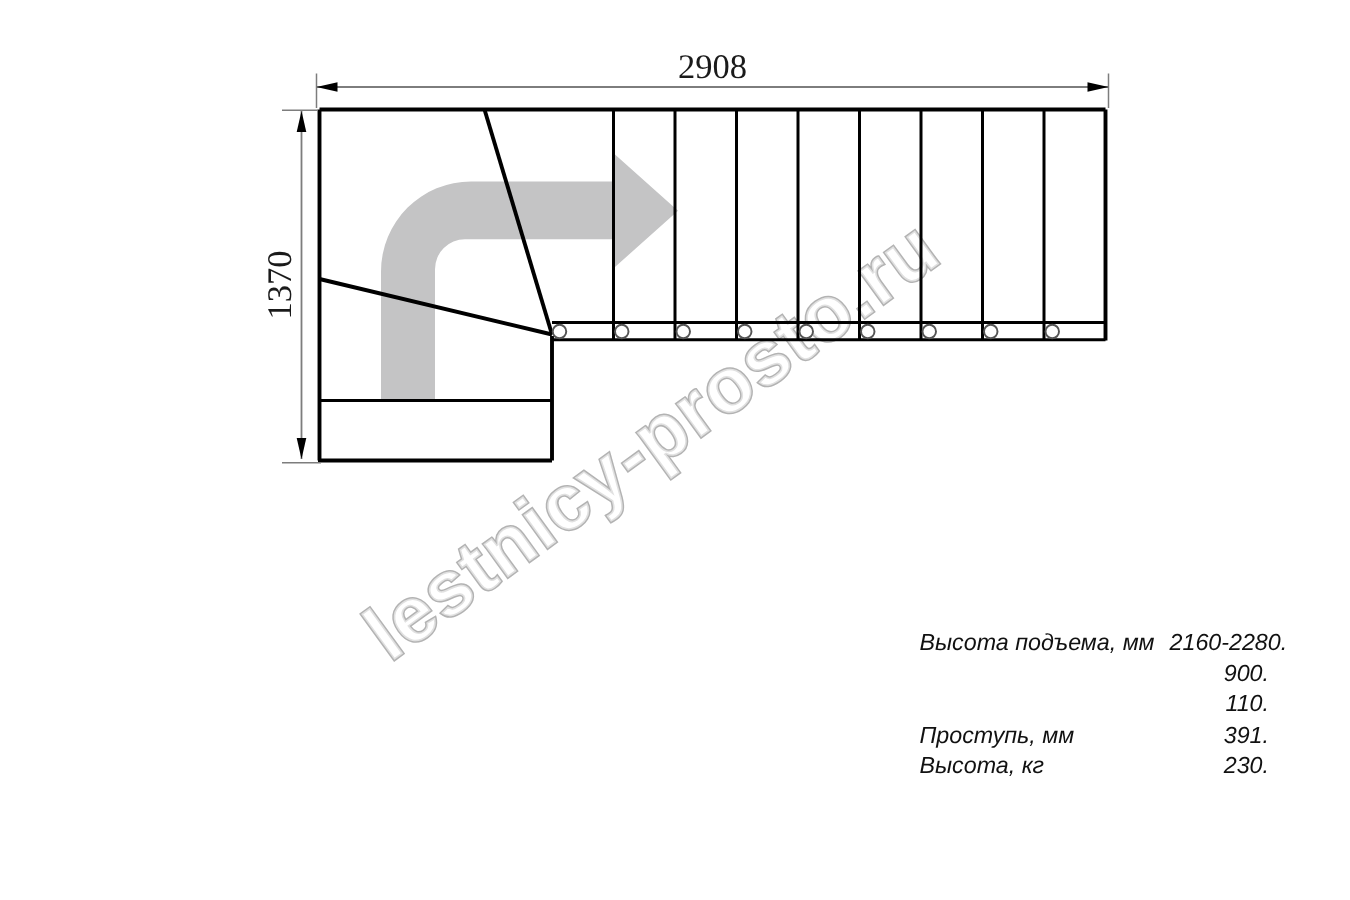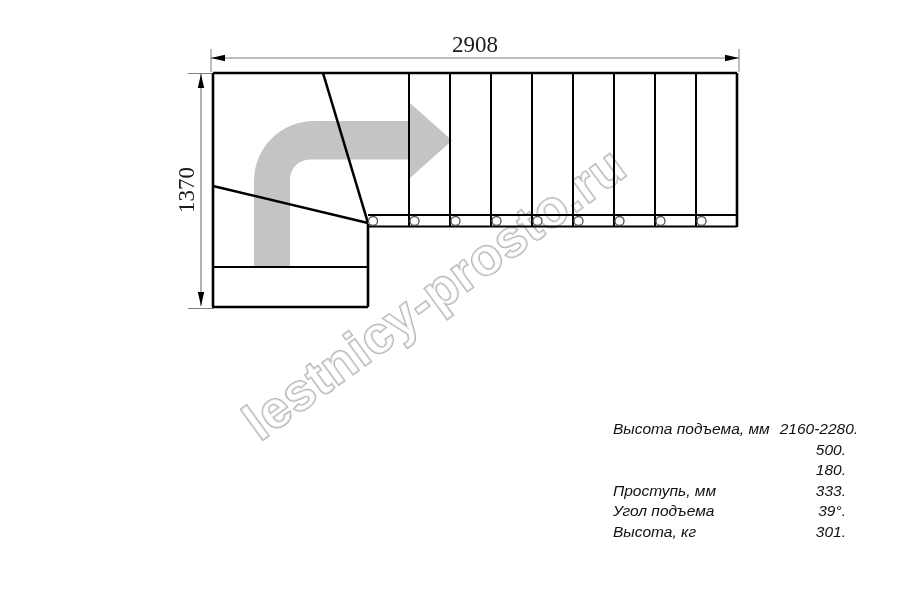--- a/index.html
+++ b/index.html
@@ -87,32 +87,28 @@
       <text class="dim-text" x="194" y="190" text-anchor="middle" transform="rotate(-90 194 190)">1370</text>
     </g>
   </svg>
 
   <div class="spec-block">
     <div class="spec-row">
       <span class="spec-label">Высота подъема, мм</span>
       <span class="spec-value">2160-2280.</span>
     </div>
     <div class="spec-row">
-      <span class="spec-value">500.</span>
+      <span class="spec-value">900.</span>
     </div>
     <div class="spec-row">
-      <span class="spec-value">180.</span>
+      <span class="spec-value">110.</span>
     </div>
     <div class="spec-row">
       <span class="spec-label">Проступь, мм</span>
-      <span class="spec-value">333.</span>
-    </div>
-    <div class="spec-row">
-      <span class="spec-label">Угол подъема</span>
-      <span class="spec-value">39°.</span>
+      <span class="spec-value">391.</span>
     </div>
     <div class="spec-row">
       <span class="spec-label">Высота, кг</span>
-      <span class="spec-value">301.</span>
+      <span class="spec-value">230.</span>
     </div>
   </div>
 
 </div>
 
 </body></html>

